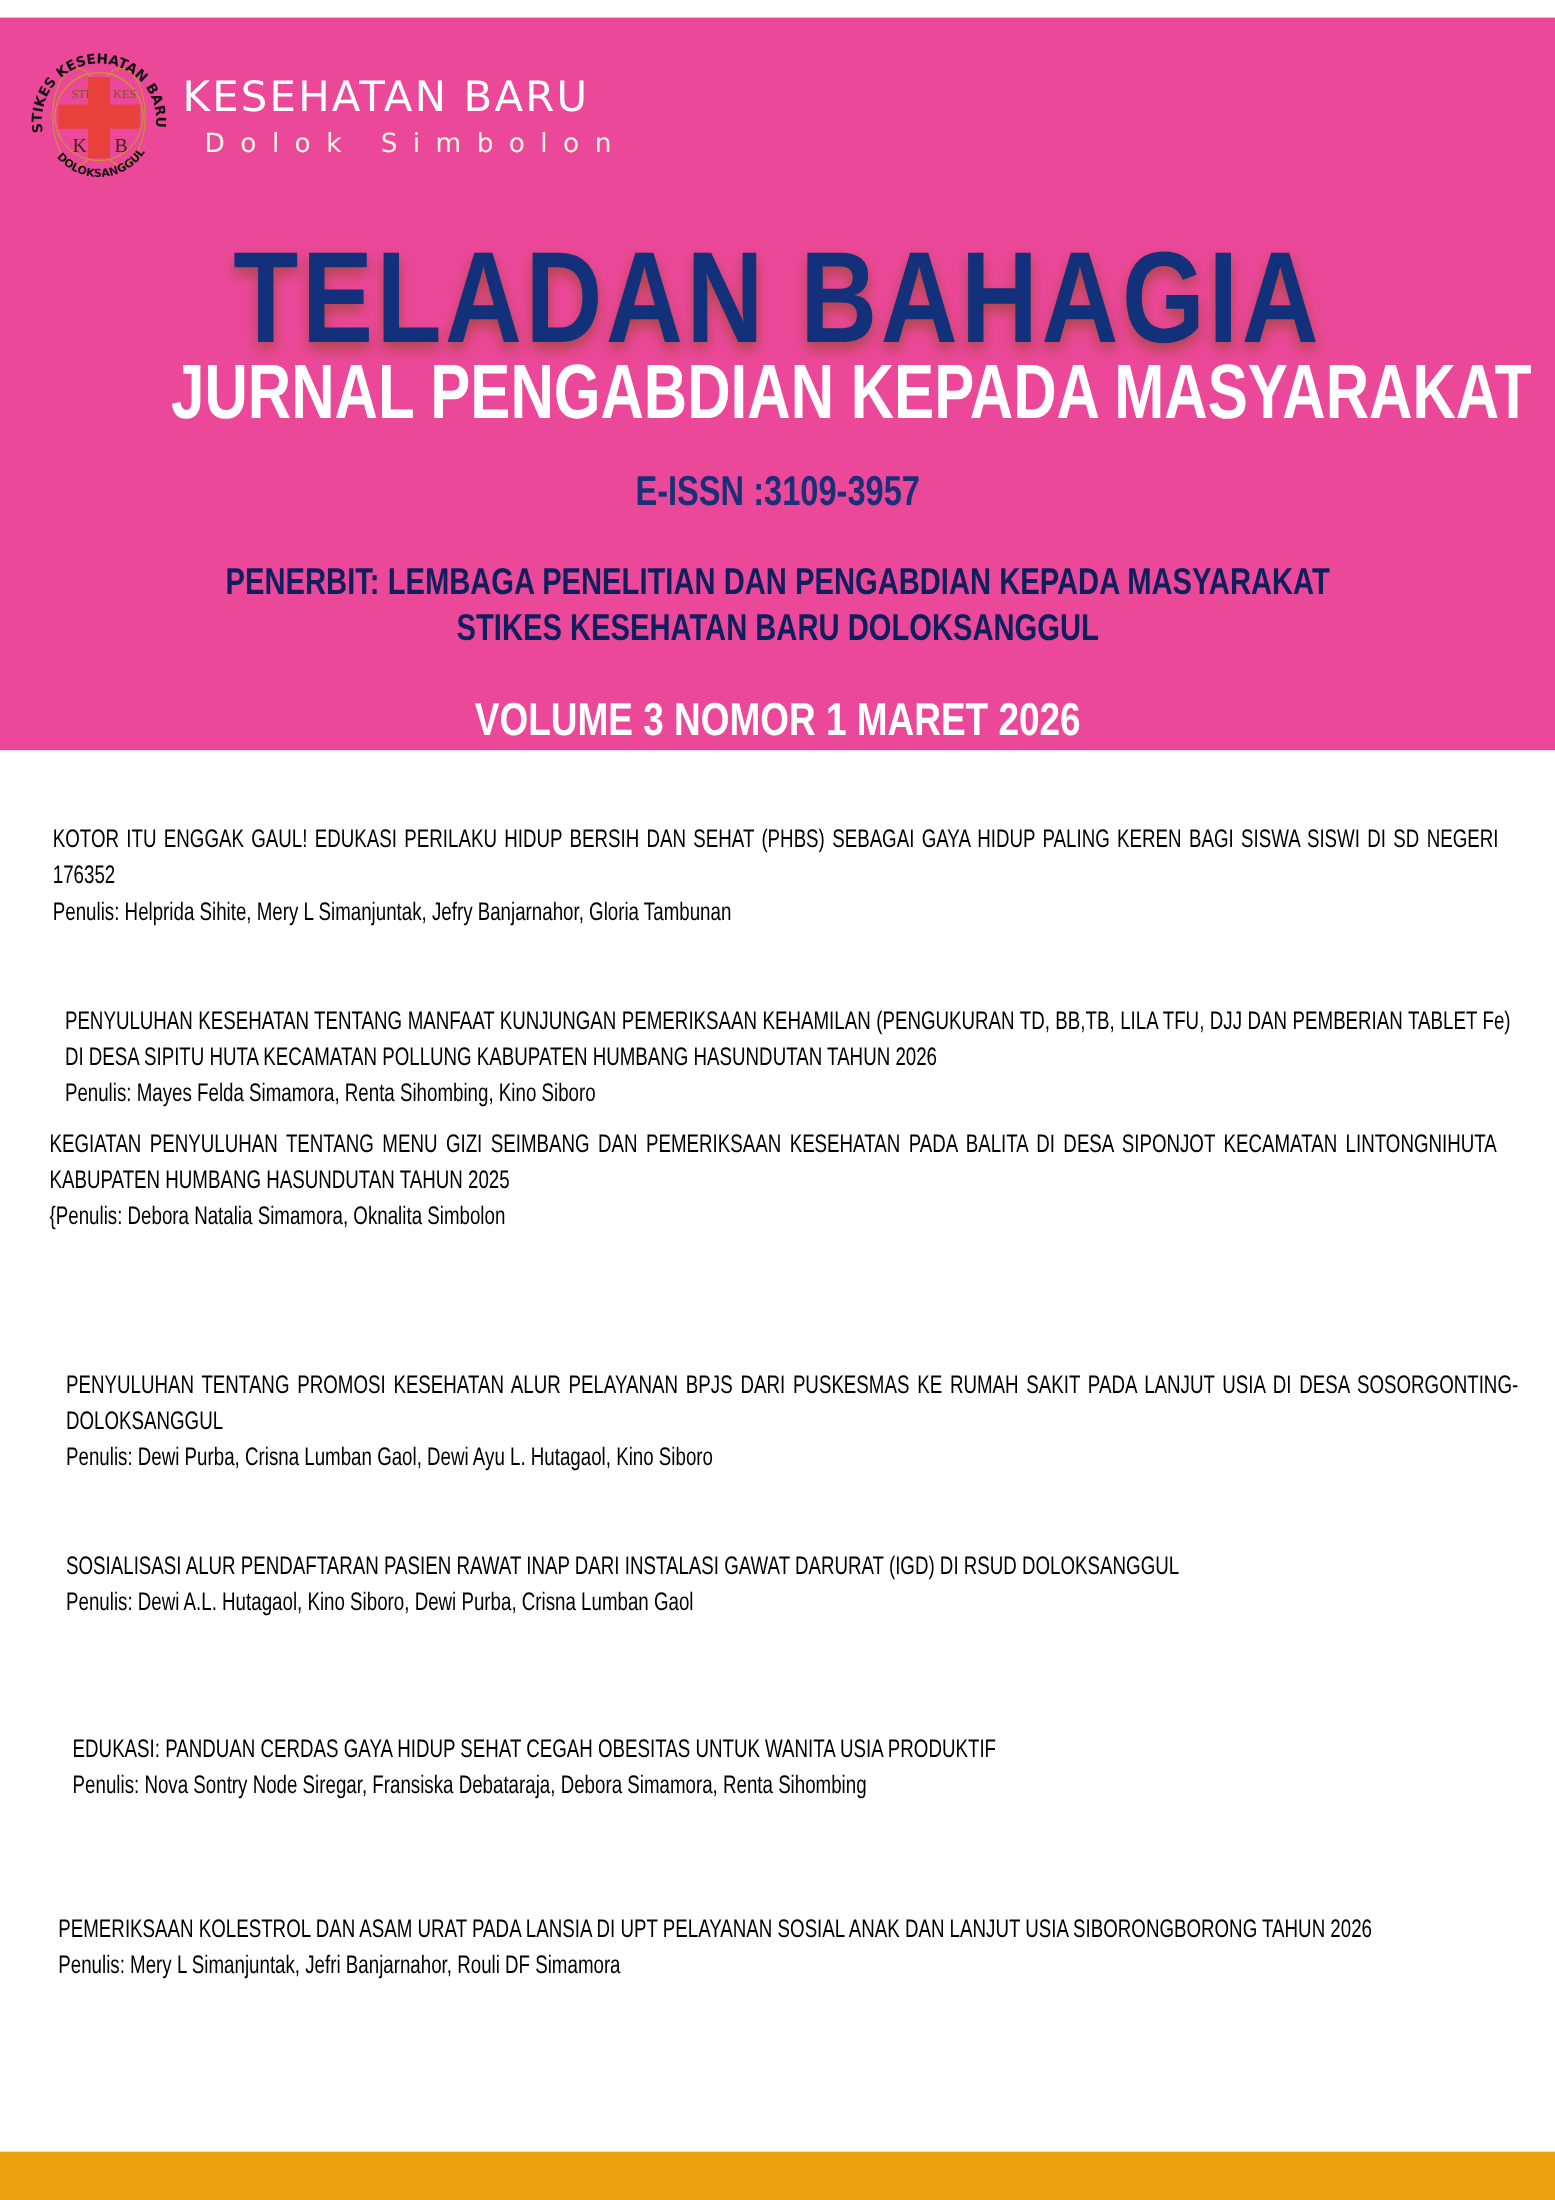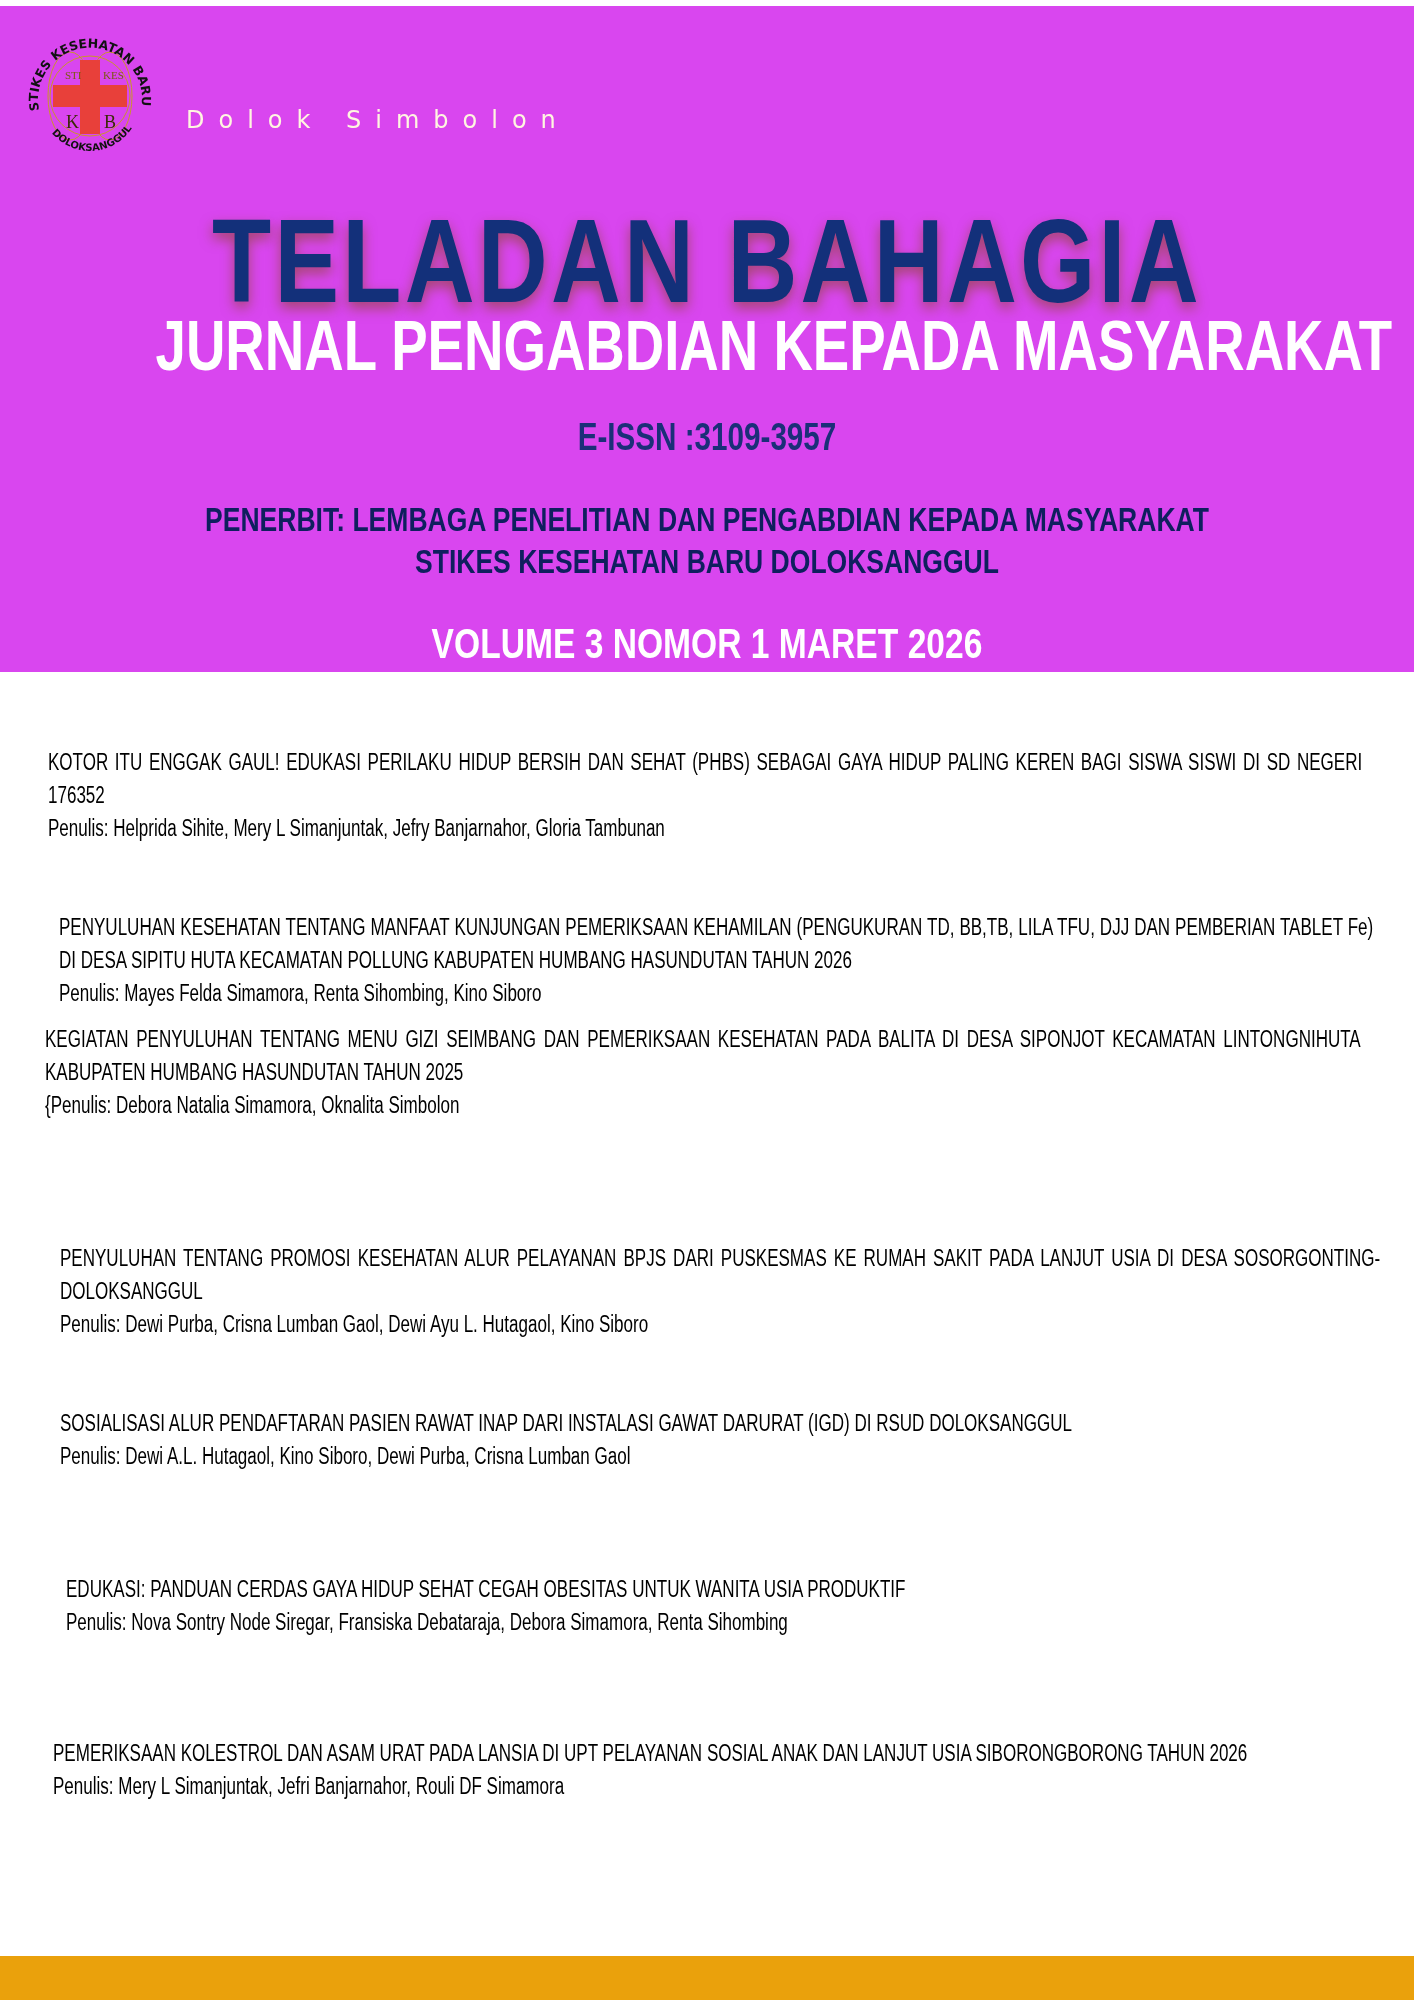--- a/index.html
+++ b/index.html
@@ -6,23 +6,23 @@
     body {
       width: 1414px;
       height: 2000px;
       background: #ffffff;
       position: relative;
       overflow: hidden;
       font-family: "Liberation Sans", sans-serif;
     }
     .header {
       position: absolute;
-      left: 0; top: 6px;
+      left: 0; top: 16px;
       width: 1414px; height: 666px;
-      background: #d946ef;
+      background: #ec4899;
     }
     .logo {
       position: absolute;
       left: 18px; top: 18px;
       width: 144px; height: 144px;
     }
     .brand-name {
       position: absolute;
       left: 166px; top: 50px;
       color: #ffffff;
@@ -151,20 +151,21 @@
     <text x="48" y="104" font-family="Liberation Serif, serif" font-size="18" fill="#3a2a05">K</text>
     <text x="86" y="104" font-family="Liberation Serif, serif" font-size="18" fill="#3a2a05">B</text>
     <text font-family="DejaVu Sans, sans-serif" font-weight="bold" font-size="12.5" fill="#111">
       <textPath href="#ringTop" startOffset="2%">STIKES KESEHATAN BARU</textPath>
     </text>
     <text font-family="DejaVu Sans, sans-serif" font-weight="bold" font-size="10" fill="#111">
       <textPath href="#ringBottom" startOffset="6%">DOLOKSANGGUL</textPath>
     </text>
   </svg>
 
+  <div class="brand-name">KESEHATAN BARU</div>
   <div class="brand-sub">Dolok Simbolon</div>
 
   <div class="journal-title">TELADAN BAHAGIA</div>
   <div class="journal-subtitle">JURNAL PENGABDIAN KEPADA MASYARAKAT</div>
 
   <div class="issn">E-ISSN :3109-3957</div>
 
   <div class="publisher">
     <div>PENERBIT: LEMBAGA PENELITIAN DAN PENGABDIAN KEPADA MASYARAKAT</div>
     <div>STIKES KESEHATAN BARU DOLOKSANGGUL</div>

